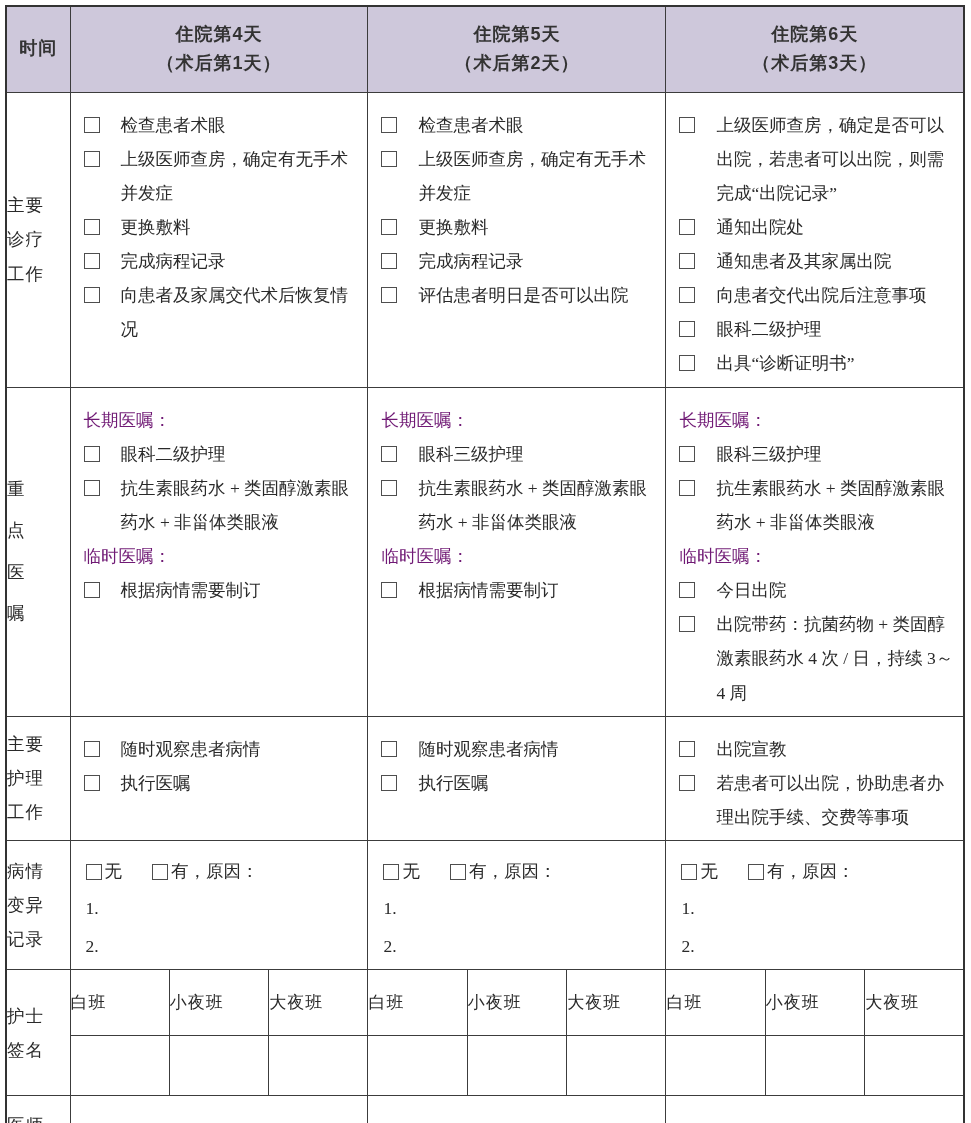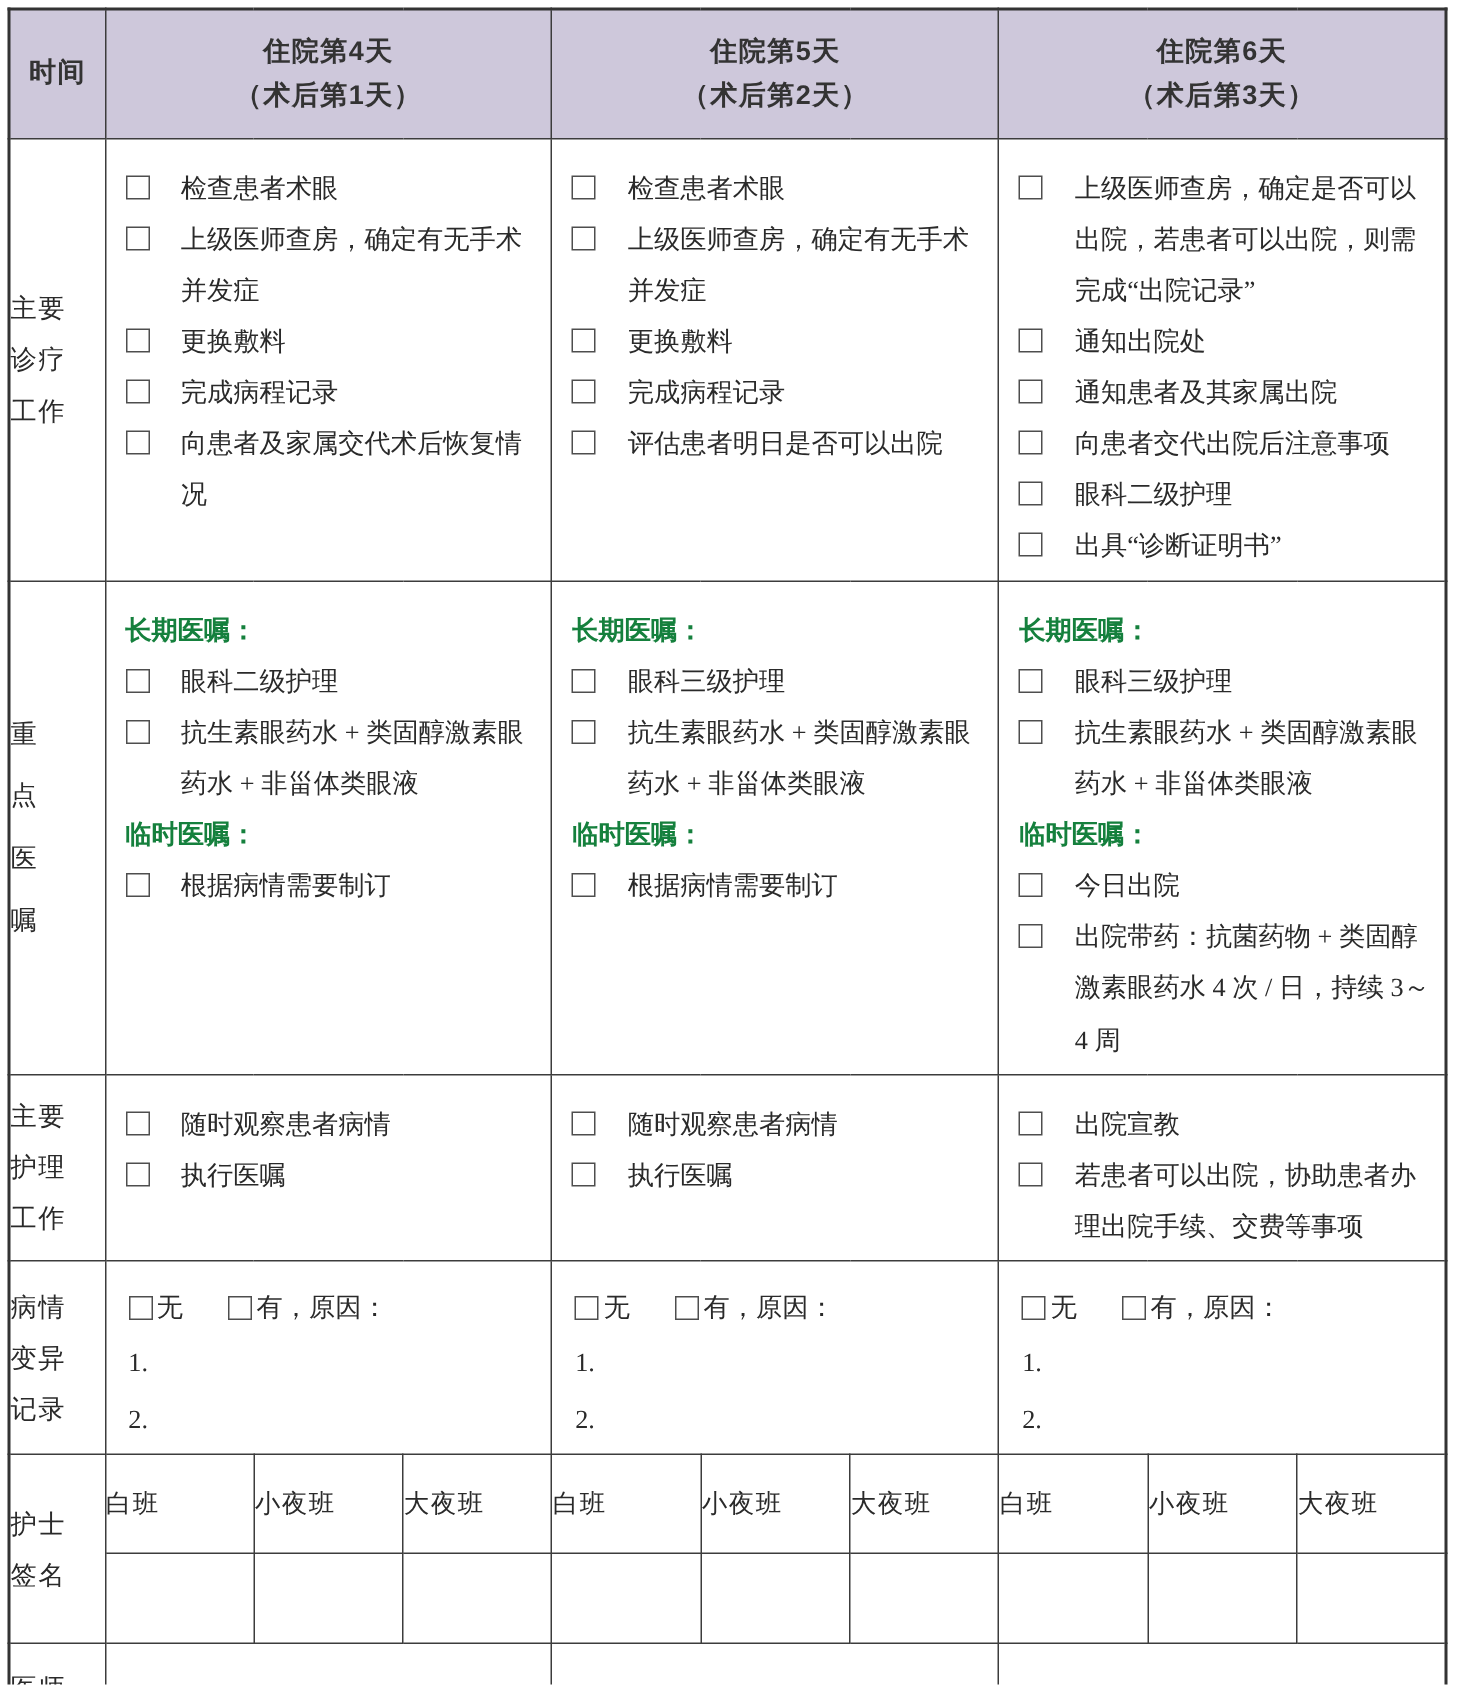--- a/index.html
+++ b/index.html
@@ -51,22 +51,22 @@
 
   
   .cell{padding:15px 8px 6px 13px;font-size:17.5px;}
   .ci{display:flex;gap:21px;line-height:1.95;}
   .ci .t{flex:1;}
   .box{
     width:14px;height:14px;border:1.6px solid #4e4e4e;flex:0 0 auto;
     margin-top:9px;background:transparent;
   }
   .oh{
-    font-family:"Liberation Sans", sans-serif;font-weight:bold;
-    font-size:17.5px;line-height:1.95;color:#15803d;
+    font-family:"Liberation Sans", sans-serif;font-weight:normal;
+    font-size:17.5px;line-height:1.95;color:#701a75;
   }
 
   
   .var{padding:13px 8px 4px 15px;font-size:17.5px;}
   .var-top{display:flex;align-items:flex-start;line-height:2.05;}
   .ivc{display:inline-flex;gap:3px;margin-right:30px;line-height:2.05;}
   .ivc .box{margin-top:10px;}
   .var-ln{line-height:2.15;}
 
   

